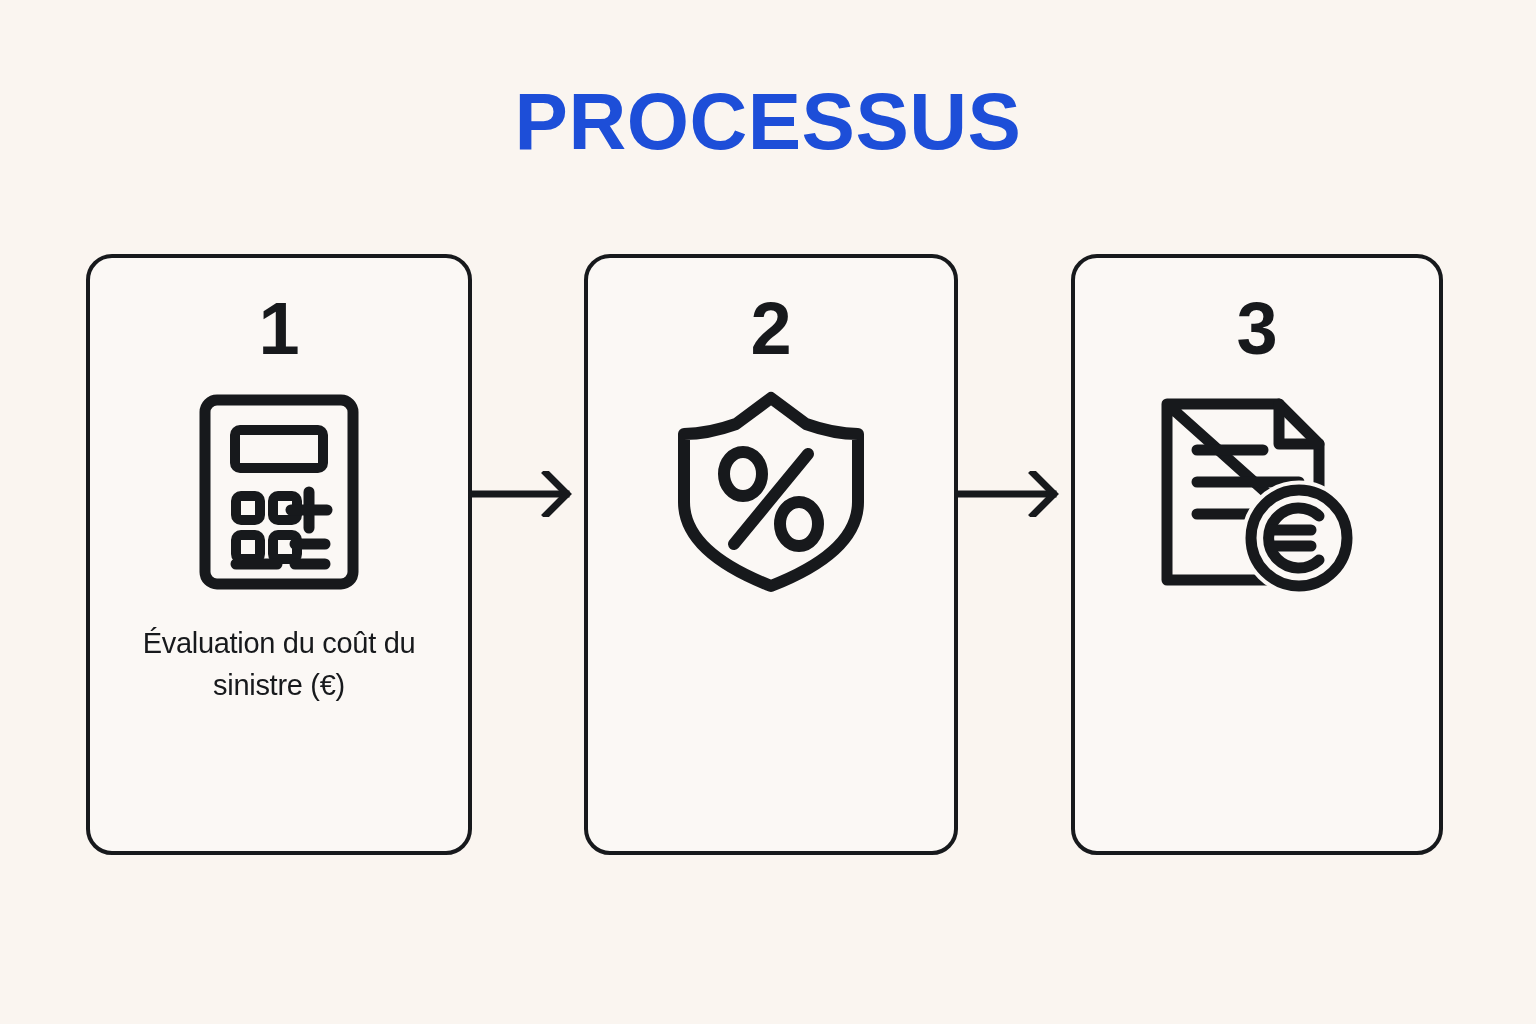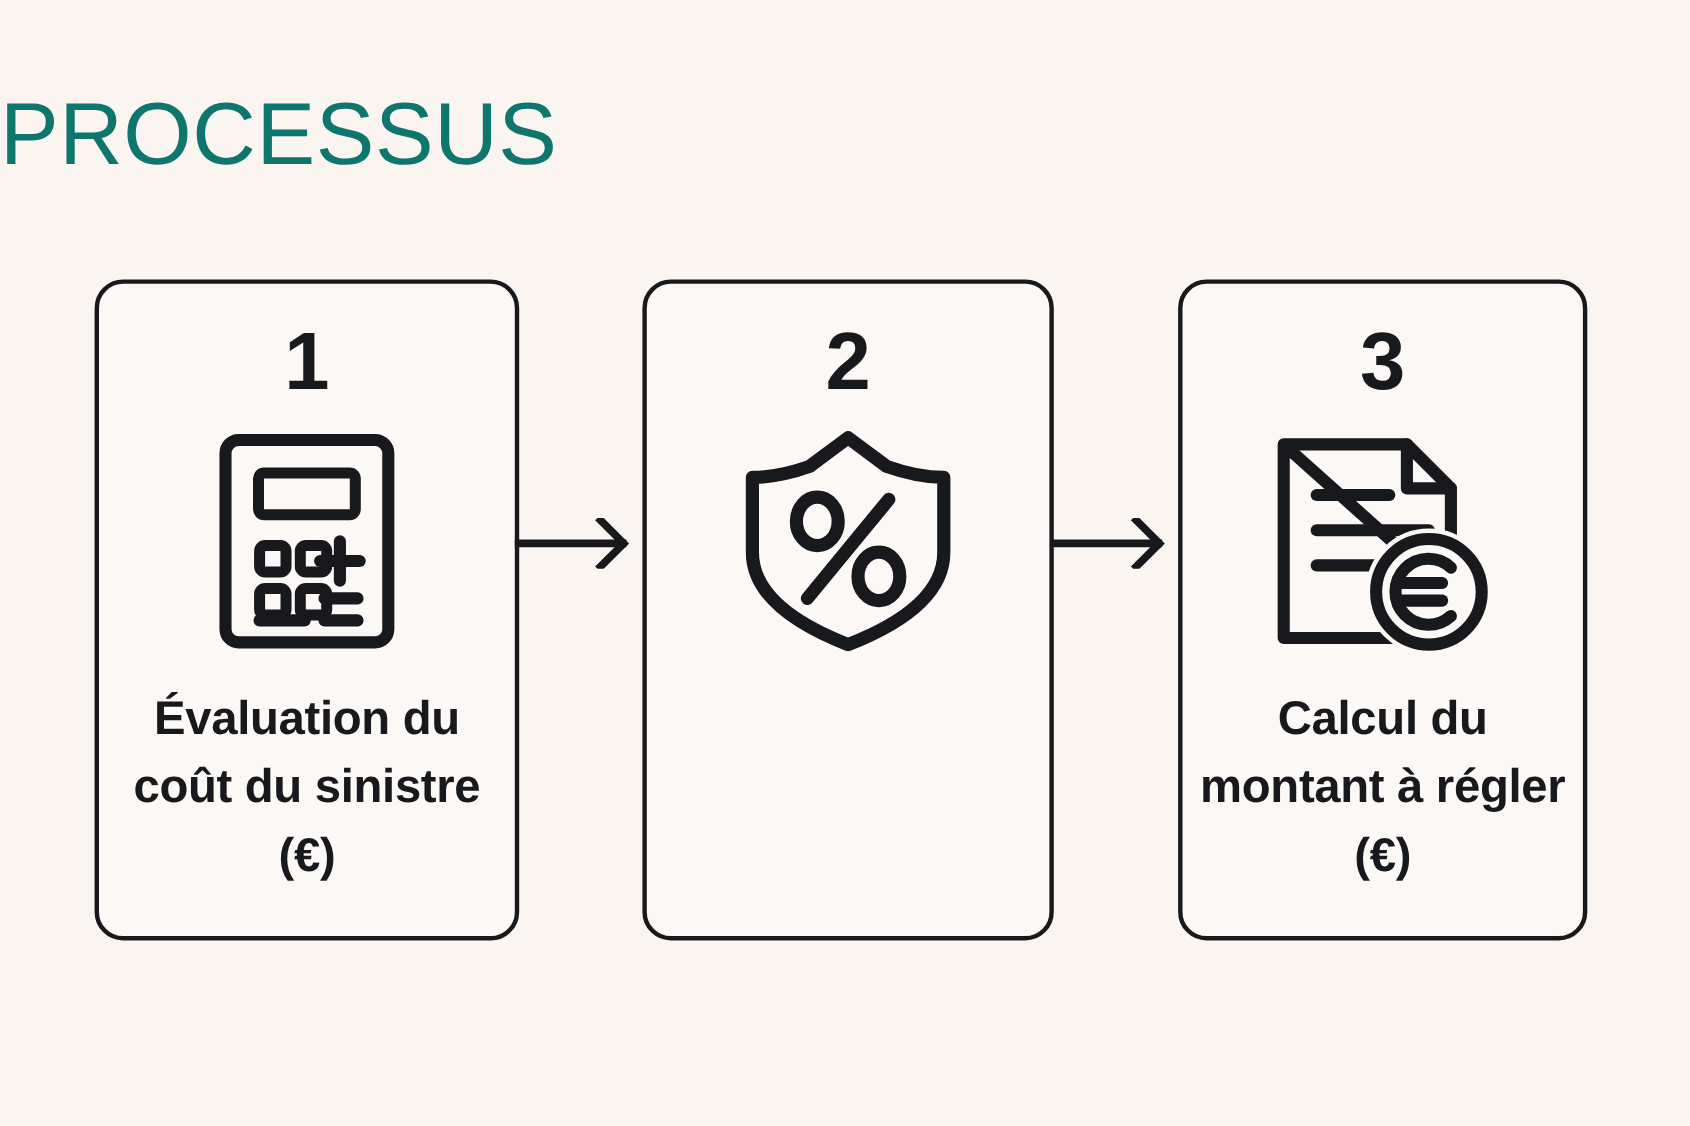--- a/index.html
+++ b/index.html
@@ -21,26 +21,26 @@
     position: absolute;
     inset: 0;
   }
 
   
   .page-title {
     position: absolute;
     left: 0;
     right: 0;
     top: 82px;
-    text-align: left;
+    text-align: center;
     font-size: 80px;
-    font-weight: 400;
+    font-weight: 700;
     letter-spacing: 0.5px;
     line-height: 1;
-    color: #0f766e;
+    color: #1d4ed8;
   }
 
   
   .cards {
     position: absolute;
     left: 86px;
     top: 254px;
     width: 1357px;
     height: 601px;
   }
@@ -73,22 +73,22 @@
     margin-top: 26px;
     height: 200px;
     display: flex;
     align-items: center;
     justify-content: center;
   }
   .card-icon svg { display: block; }
 
   .card-label {
     margin-top: 30px;
-    font-size: 43px;
-    font-weight: 700;
+    font-size: 29px;
+    font-weight: 400;
     line-height: 1.45;
     text-align: center;
     padding: 0 14px;
     letter-spacing: -0.3px;
   }
 
   
   .arrow {
     position: absolute;
     top: 471px;
@@ -171,21 +171,20 @@
 
           <circle cx="140" cy="148" r="52" fill="#fbf8f5" stroke="#fbf8f5" stroke-width="11"></circle>
           <circle cx="140" cy="148" r="48" fill="none" stroke-width="11"></circle>
 
           <path d="M160 126 A30 30 0 1 0 160 170" stroke-width="11"></path>
           <line x1="112" y1="140" x2="152" y2="140"></line>
           <line x1="112" y1="156" x2="152" y2="156"></line>
         </svg>
       </div>
 
-      <div class="card-label">Calcul du montant à régler (€)</div>
     </div>
 
   </div>
 
   <div class="arrow arrow-1">
     <svg width="118" height="46" viewBox="0 0 118 46" fill="none" stroke="#17191c" stroke-width="7" stroke-linecap="square" stroke-linejoin="miter">
       <line x1="0" y1="23" x2="98" y2="23"></line>
       <polyline points="78,2 99,23 78,44"></polyline>
     </svg>
   </div>

